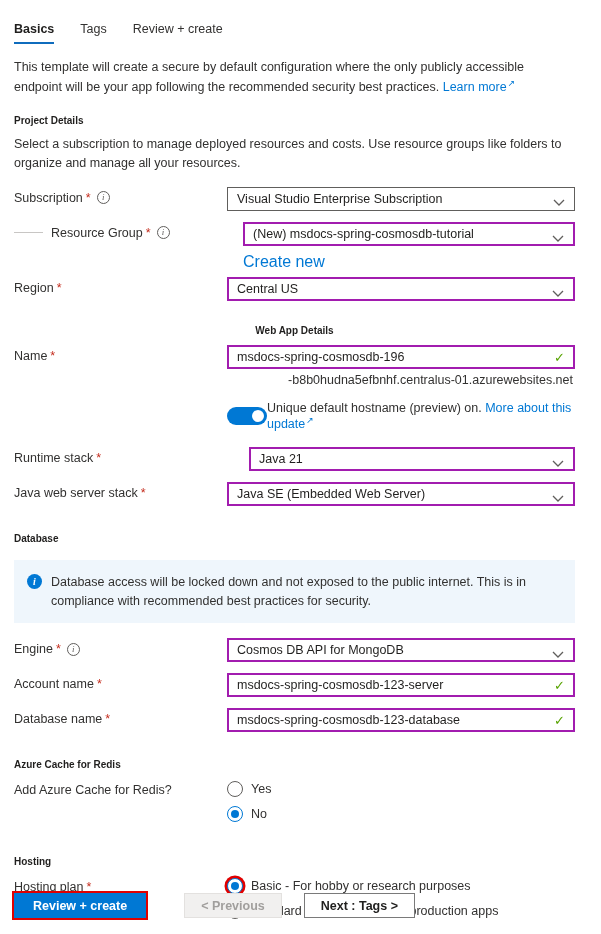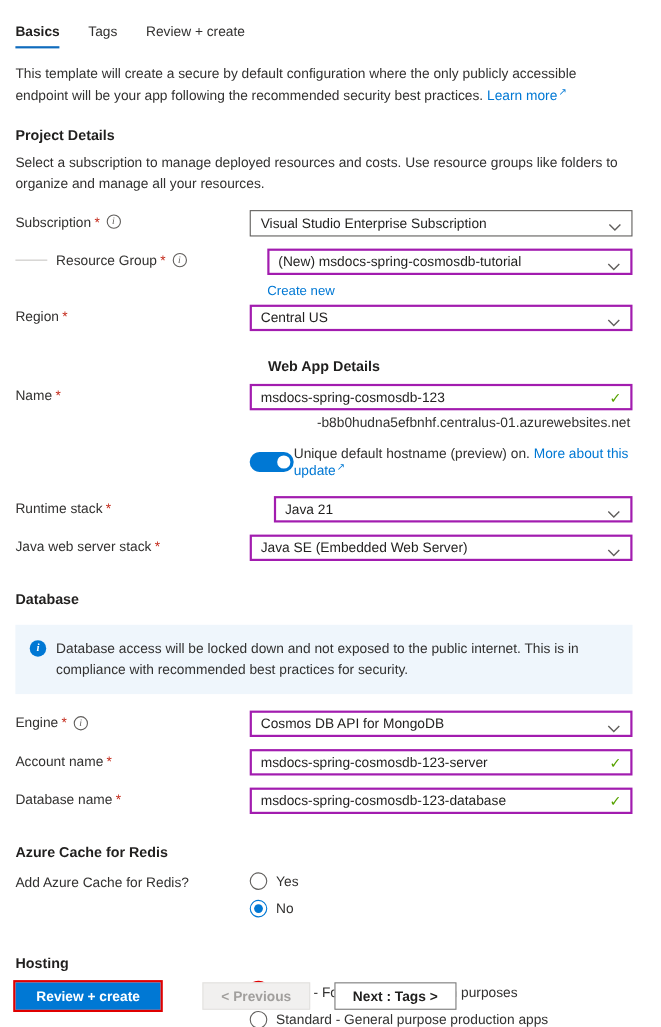--- a/index.html
+++ b/index.html
@@ -13,21 +13,21 @@
 
   
   .tabs { display: flex; gap: 26px; margin-bottom: 14px; }
   .tab { padding-bottom: 6px; cursor: pointer; color: #323130; }
   .tab.active { font-weight: bold; border-bottom: 2px solid #0f6cbd; color: #201f1e; }
 
   .intro { line-height: 1.55; margin-bottom: 17px; color: #323130; }
   a.link { color: #0078d4; text-decoration: none; }
   .ext-icon { font-size: 9px; color: #0078d4; vertical-align: super; margin-left: 1px; }
 
-  h3.sec { font-size: 13px; font-weight: bold; color: #201f1e; margin-bottom: 9px; }
+  h3.sec { font-size: 10px; font-weight: bold; color: #201f1e; margin-bottom: 9px; }
   .sec-desc { line-height: 1.55; margin-bottom: 13px; }
 
   
   .form-row { display: flex; align-items: flex-start; margin-bottom: 11px; }
   .form-label { width: 213px; flex: none; padding-top: 4px; display: flex; align-items: center; }
   .req { color: #c42b1c; margin-left: 3px; }
   .info-icon {
     display: inline-block; width: 13px; height: 13px; border: 1px solid #605e5c; border-radius: 50%;
     font-size: 9px; line-height: 11px; text-align: center; color: #605e5c; margin-left: 6px;
     font-family: "Liberation Serif", serif; font-style: italic;
@@ -37,21 +37,21 @@
 
   .control {
     position: relative; height: 24px; border: 1px solid #605e5c; background: #fff;
     display: flex; align-items: center; padding: 0 26px 0 9px; cursor: pointer;
     color: #201f1e;
   }
   .control.redbox { border: 2px solid #a21caf; padding-left: 8px; }
   .chevron { position: absolute; right: 9px; top: 8px; }
   .checkmark { position: absolute; right: 8px; top: 3px; color: #57a300; font-size: 13px; }
 
-  .create-new { display: inline-block; margin-top: 7px; font-size: 12px; }
+  .create-new { display: inline-block; margin-top: 7px; font-size: 16px; }
 
   .hostname { text-align: right; padding: 4px 2px 0 0; color: #323130; }
 
   
   .toggle-row { display: flex; align-items: center; padding-top: 3px; }
   .toggle {
     width: 40px; height: 18px; border-radius: 9px; background: #0078d4; position: relative;
     flex: none; cursor: pointer;
   }
   .toggle .knob {
@@ -177,21 +177,21 @@
 
   <h3 class="sec mt-24">Web App Details</h3>
 
   <div class="form-row">
     <div class="form-label">
       <span>Name</span>
         <span class="req">*</span>
     </div>
     <div class="ctl-col">
       <div class="control redbox">
-        <span>msdocs-spring-cosmosdb-123</span>
+        <span>msdocs-spring-cosmosdb-196</span>
         <span class="checkmark">✓</span>
       </div>
       <div class="hostname">-b8b0hudna5efbnhf.centralus-01.azurewebsites.net</div>
     </div>
   </div>
 
   <div class="form-row">
     <div class="form-label"></div>
     <div class="ctl-col">
       <div class="toggle-row">

